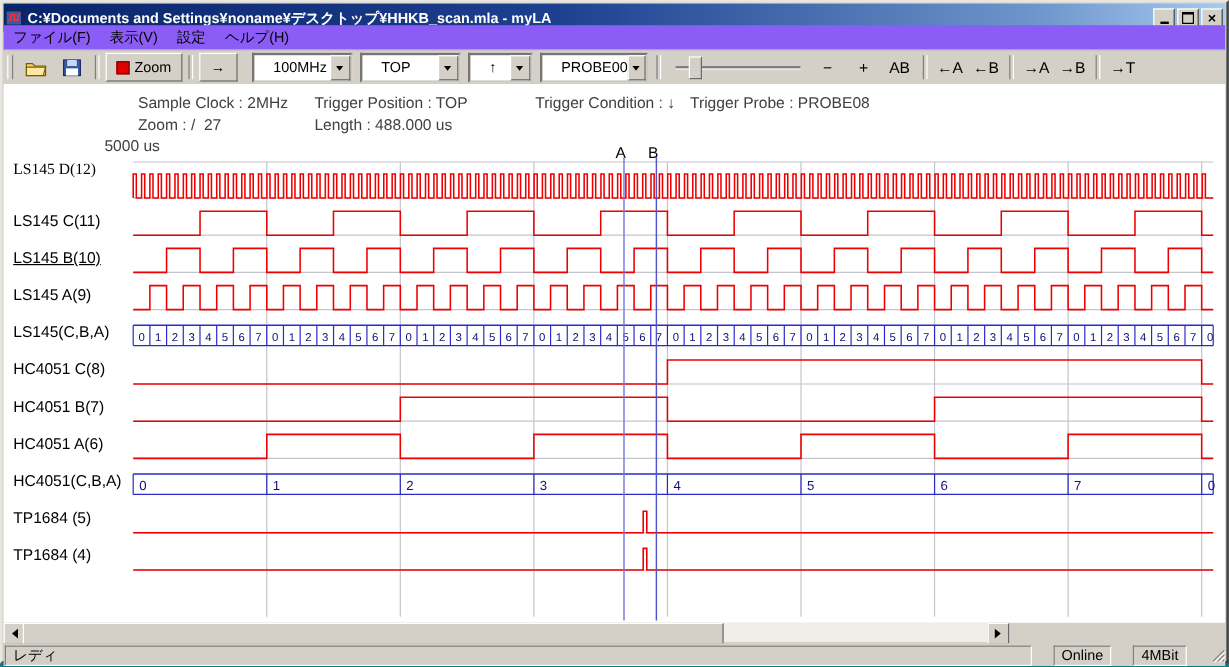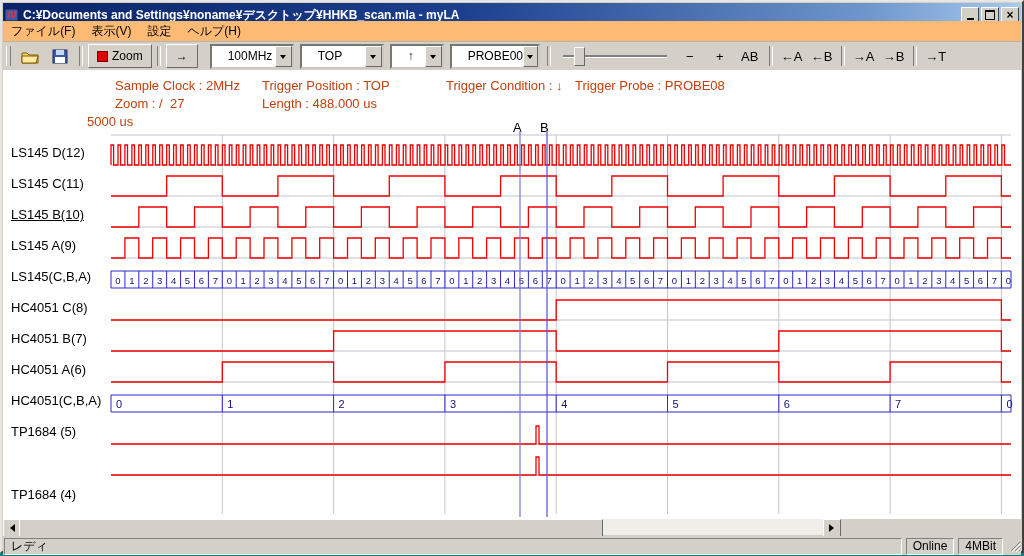--- a/index.html
+++ b/index.html
@@ -11,21 +11,21 @@
     background:linear-gradient(90deg,#0a246a 0%,#1c3f8f 45%,#6f97cc 85%,#a6caf0 100%);
     display:flex;align-items:center;color:#fff;font-size:12px;font-weight:bold;padding:0 2px;}
   .titlebar .title-text{margin-left:4px;white-space:nowrap;overflow:hidden;flex:1;}
   .win-btn{width:16px;height:14px;background:#d4d0c8;border:1px solid;
     border-color:#fff #404040 #404040 #fff;margin-left:2px;display:grid;place-items:center;
     color:#000;font-weight:bold;font-size:10px;line-height:1;}
   .glyph-min{width:7px;height:2px;background:#000;margin-top:7px;}
   .glyph-max{width:8px;height:7px;border:1px solid #000;border-top-width:2px;}
   
   .menubar{position:absolute;top:19px;left:1px;right:1px;height:20px;display:flex;
-    align-items:center;font-size:12px;background:#fdba74;border-bottom:1px solid #b8b4ac;}
+    align-items:center;font-size:12px;background:#8b5cf6;border-bottom:1px solid #b8b4ac;}
   .menu-item{padding:2px 8px;}
   
   .toolbar{position:absolute;top:40px;left:1px;right:1px;height:28px;display:flex;
     align-items:center;background:#d4d0c8;border-bottom:1px solid #9a968e;font-size:12px;}
   .tb-grip{width:3px;height:20px;border-left:1px solid #fff;border-right:1px solid #808080;margin:0 4px 0 3px;}
   .tb-sep{width:2px;height:20px;border-left:1px solid #808080;border-right:1px solid #fff;margin:0 4px;}
   .tb-btn{height:22px;min-width:24px;display:flex;align-items:center;justify-content:center;
     background:#d4d0c8;border:1px solid;border-color:#fff #6a6a6a #6a6a6a #fff;margin:0 1px;padding:0 3px;}
   .tb-flat{height:22px;min-width:22px;display:flex;align-items:center;justify-content:center;
     margin:0 1px;padding:0 3px;font-size:13px;}
@@ -38,33 +38,33 @@
   .tri-down{width:0;height:0;border:3.5px solid transparent;border-top:4px solid #000;margin-top:4px;}
   .tri-left{width:0;height:0;border:4px solid transparent;border-right:5px solid #000;margin-right:3px;}
   .tri-right{width:0;height:0;border:4px solid transparent;border-left:5px solid #000;margin-left:3px;}
   .slider{position:relative;width:108px;height:22px;margin:0 6px;}
   .slider-track{position:absolute;left:2px;right:2px;top:10px;height:2px;background:#808080;
     box-shadow:0 1px 0 #fff;}
   .slider-thumb{position:absolute;left:13px;top:2px;width:9px;height:17px;background:#d4d0c8;
     border:1px solid;border-color:#fff #6a6a6a #6a6a6a #fff;}
   
   .client{position:absolute;top:68px;left:1px;right:1px;height:449px;background:#fff;}
-  .info-text{position:absolute;font-size:13px;color:#c2410c;white-space:pre;}
+  .info-text{position:absolute;font-size:13px;color:#404040;white-space:pre;}
   .cursor-label{position:absolute;font-size:13px;color:#000;}
   .ch-label{position:absolute;left:8px;font-size:13px;color:#000;white-space:pre;}
   #wave-svg{position:absolute;top:0;left:0;}
   
   .hscroll{position:absolute;top:517px;left:1px;width:838px;height:16px;background:#f0eee8;}
   .sb-btn{position:absolute;top:0;width:16px;height:16px;background:#d4d0c8;border:1px solid;
     border-color:#fff #6a6a6a #6a6a6a #fff;display:grid;place-items:center;}
   .sb-thumb{position:absolute;top:0;left:16px;width:582px;height:16px;background:#d4d0c8;
     border:1px solid;border-color:#fff #6a6a6a #6a6a6a #fff;}
   
   .statusbar{position:absolute;top:534px;left:1px;right:1px;height:18px;background:#d4d0c8;
-    display:flex;align-items:center;gap:4px;font-size:12px;padding-top:1px;}
+    display:flex;align-items:center;gap:18px;font-size:12px;padding-top:1px;}
   .sb-panel{height:15px;border:1px solid;border-color:#808080 #fff #fff #808080;
     padding:0 6px;display:flex;align-items:center;white-space:pre;}
   .sb-ready{flex:1;margin-left:1px;}
   .grip{width:14px;height:16px;}
 </style>
 </head>
 <body>
 
 <div class="window">
 
@@ -163,31 +163,31 @@
     <span class="info-text" style="left:112px;top:8px">Sample Clock : 2MHz</span>
     <span class="info-text" style="left:259px;top:8px">Trigger Position : TOP</span>
     <span class="info-text" style="left:443px;top:8px">Trigger Condition : ↓</span>
     <span class="info-text" style="left:572px;top:8px">Trigger Probe : PROBE08</span>
     <span class="info-text" style="left:112px;top:26px">Zoom : /  27</span>
     <span class="info-text" style="left:259px;top:26px">Length : 488.000 us</span>
     <span class="info-text" style="left:84px;top:44px">5000 us</span>
     <span class="cursor-label" style="left:510px;top:50px">A</span>
     <span class="cursor-label" style="left:537px;top:50px">B</span>
     <div id="channel-labels">
-        <div class="ch-label" style="top: 75px;">LS145 D(12)</div>
+        <div class="ch-label" style="top: 63px; font-family: Liberation Serif, serif;">LS145 D(12)</div>
         <div class="ch-label" style="top: 106px;">LS145 C(11)</div>
         <div class="ch-label" style="top: 137px; text-decoration: underline;">LS145 B(10)</div>
         <div class="ch-label" style="top: 168px;">LS145 A(9)</div>
         <div class="ch-label" style="top: 199px;">LS145(C,B,A)</div>
         <div class="ch-label" style="top: 230px;">HC4051 C(8)</div>
         <div class="ch-label" style="top: 261px;">HC4051 B(7)</div>
         <div class="ch-label" style="top: 292px;">HC4051 A(6)</div>
         <div class="ch-label" style="top: 323px;">HC4051(C,B,A)</div>
         <div class="ch-label" style="top: 354px;">TP1684 (5)</div>
-        <div class="ch-label" style="top: 385px; margin-top: 32px;">TP1684 (4)</div>
+        <div class="ch-label" style="top: 385px;">TP1684 (4)</div>
       </div>
     <svg id="wave-svg" width="1022" height="449">
         <line x1="219.3" y1="65" x2="219.3" y2="444" stroke="#c4c4cc" stroke-width="1"></line>
         <line x1="330.6" y1="65" x2="330.6" y2="444" stroke="#c4c4cc" stroke-width="1"></line>
         <line x1="441.9" y1="65" x2="441.9" y2="444" stroke="#c4c4cc" stroke-width="1"></line>
         <line x1="553.2" y1="65" x2="553.2" y2="444" stroke="#c4c4cc" stroke-width="1"></line>
         <line x1="664.5" y1="65" x2="664.5" y2="444" stroke="#c4c4cc" stroke-width="1"></line>
         <line x1="775.8" y1="65" x2="775.8" y2="444" stroke="#c4c4cc" stroke-width="1"></line>
         <line x1="887.1" y1="65" x2="887.1" y2="444" stroke="#c4c4cc" stroke-width="1"></line>
         <line x1="998.4" y1="65" x2="998.4" y2="444" stroke="#c4c4cc" stroke-width="1"></line>

